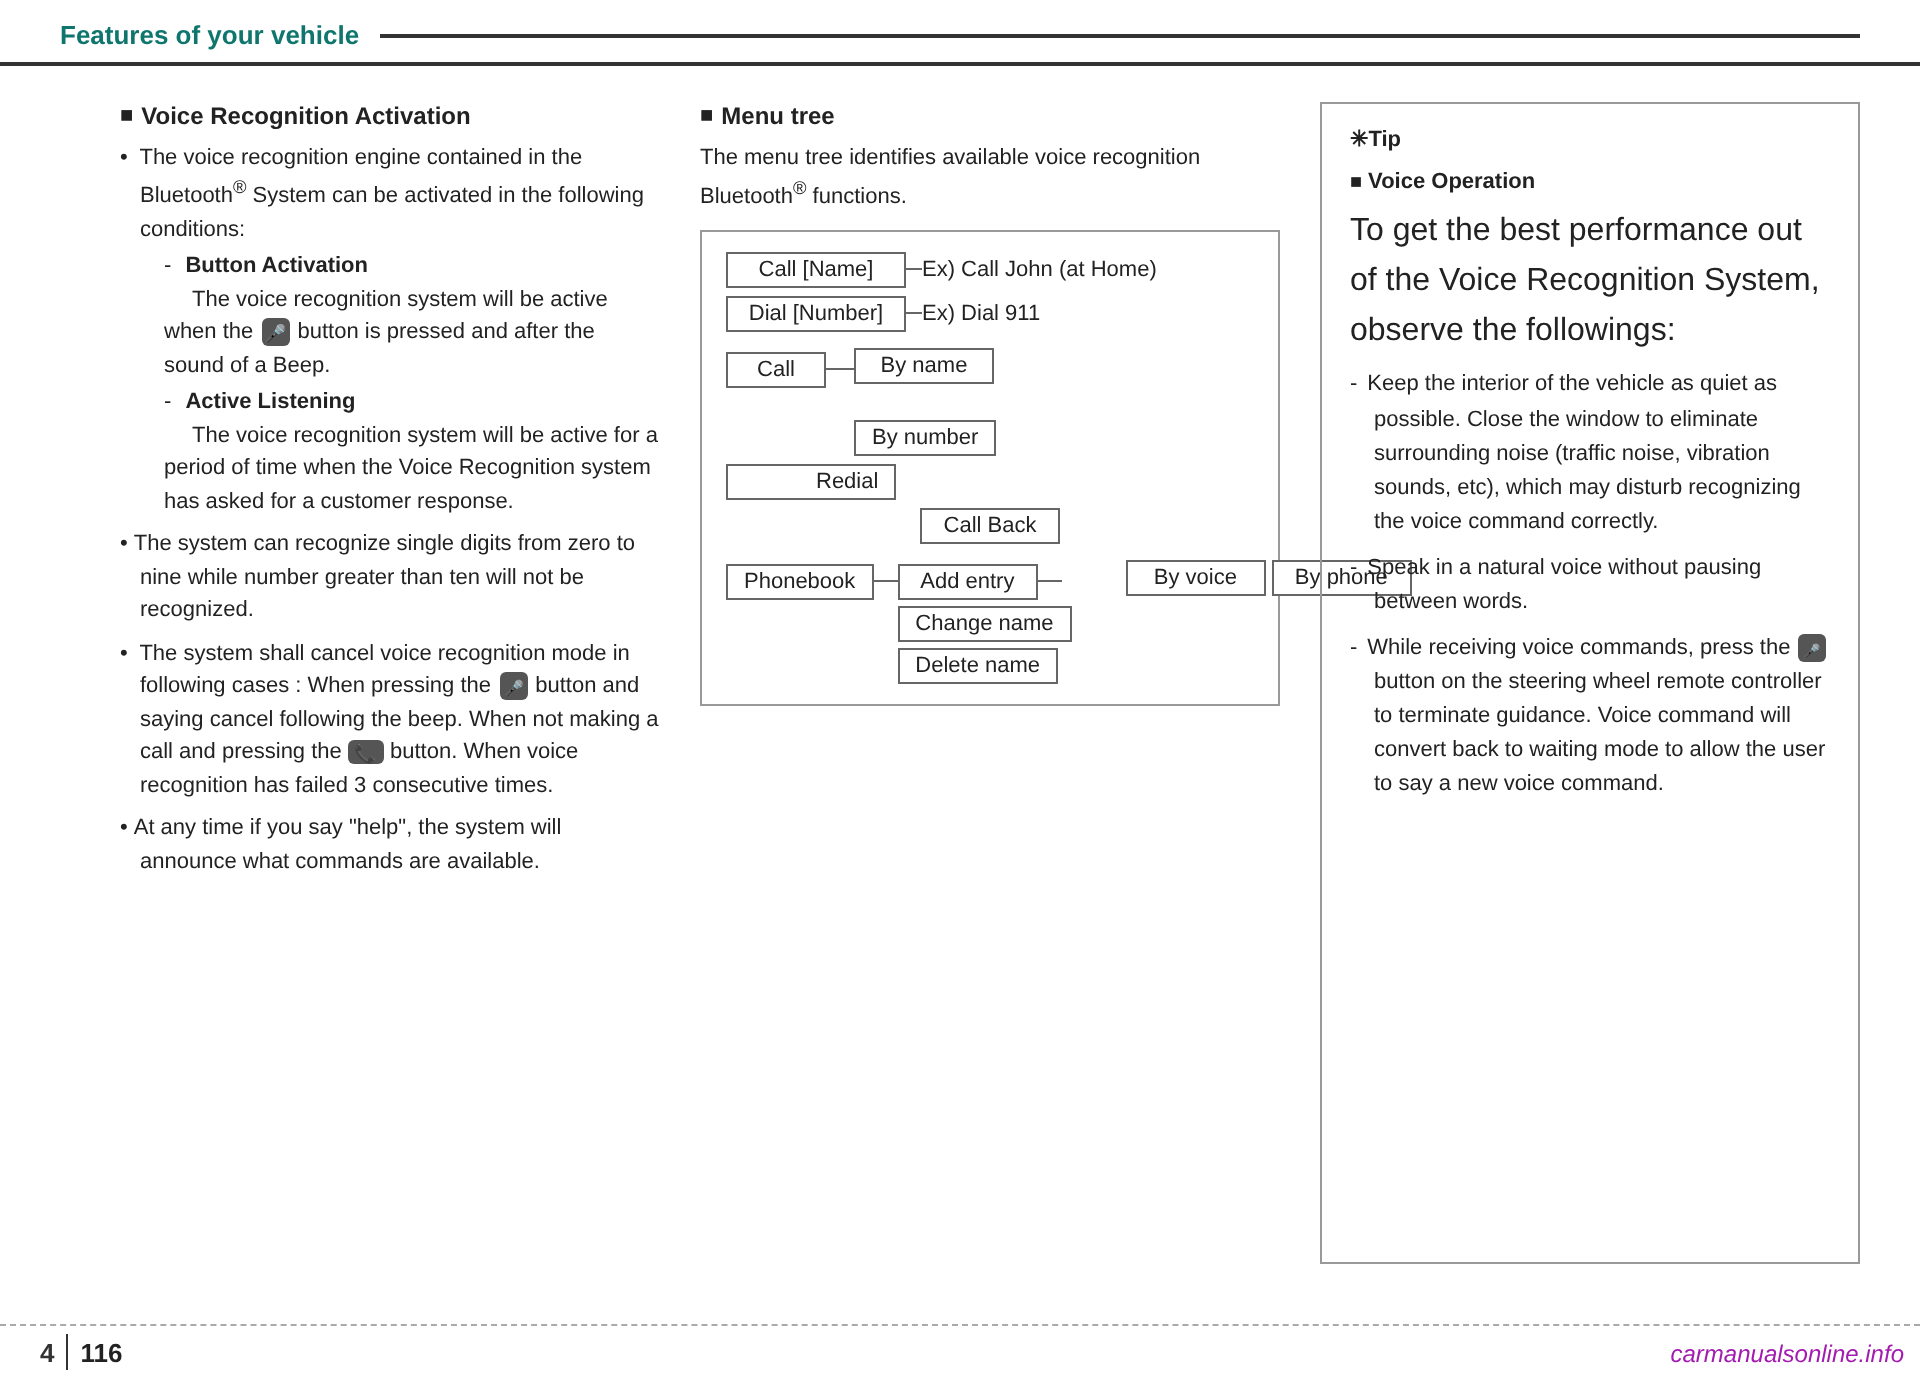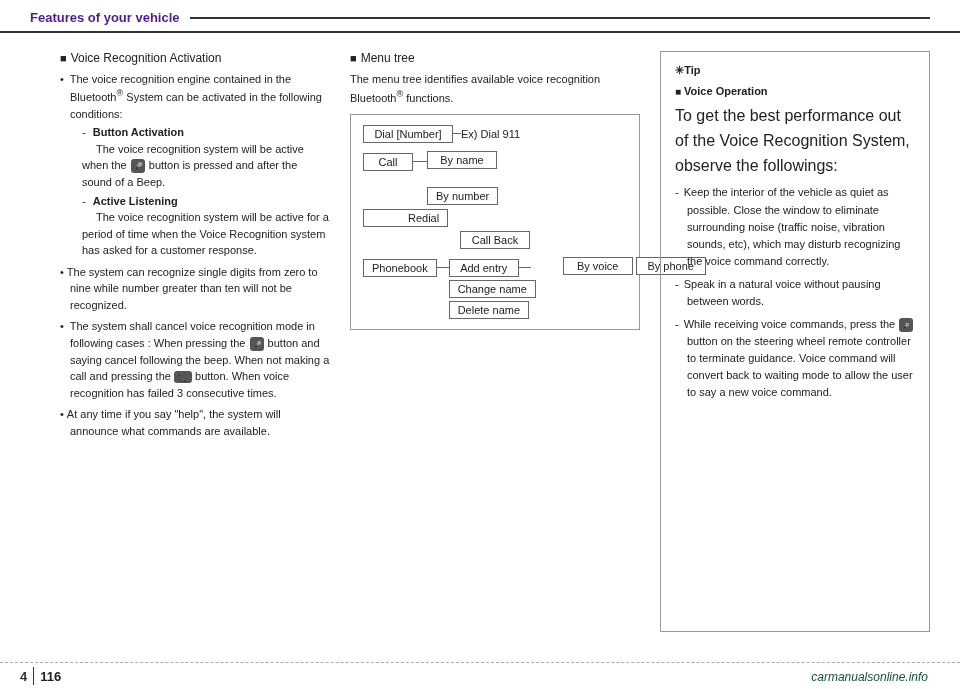--- a/index.html
+++ b/index.html
@@ -18,21 +18,21 @@
       display: flex;
       align-items: center;
       padding: 10px 30px 6px 30px;
       border-bottom: 2px solid #333;
       margin-bottom: 0;
     }
 
     .page-header-title {
       font-size: 13px;
       font-weight: bold;
-      color: #4c1d95;
+      color: #0f766e;
     }
 
     .page-header-line {
       flex: 1;
       height: 2px;
       background: #333;
       margin-left: 10px;
     }
 
     .content-area {
@@ -54,21 +54,21 @@
 
     .right-col {
       flex: 1;
       border: 1px solid #999;
       padding: 10px 14px;
       font-size: 11px;
       line-height: 1.55;
     }
 
     .section-title {
-      font-weight: normal;
+      font-weight: bold;
       font-size: 12px;
       margin-bottom: 6px;
       display: flex;
       align-items: center;
       gap: 4px;
     }
 
     .section-title::before {
       content: '■';
       font-size: 11px;
@@ -199,23 +199,23 @@
 
     .page-num-box .divider-line {
       width: 1px;
       height: 18px;
       background: #333;
     }
 
     .watermark {
       position: absolute;
       bottom: 5px;
-      right: 32px;
+      right: 8px;
       font-size: 12px;
-      color: #14532d;
+      color: #a21caf;
       font-style: italic;
     }
 
     .tree-item {
       display: flex;
       align-items: center;
       margin-bottom: 4px;
     }
 
     .node-box {
@@ -284,20 +284,25 @@
   </div>
 
   <div class="middle-col">
     <div class="section-title">Menu tree</div>
     <p style="font-size:11px;line-height:1.5;margin-bottom:8px;">
       The menu tree identifies available voice recognition Bluetooth<sup>®</sup> functions.
     </p>
 
     <div class="menu-tree-box">
 
+      <div class="tree-item">
+        <div class="node-box wide">Call [Name]</div>
+        <div style="width:8px;height:1px;background:#666;display:inline-block;"></div>
+        <span style="font-size:11px;">Ex) Call John (at Home)</span>
+      </div>
 
       <div class="tree-item" style="margin-bottom:8px;">
         <div class="node-box wide">Dial [Number]</div>
         <div style="width:8px;height:1px;background:#666;display:inline-block;"></div>
         <span style="font-size:11px;">Ex) Dial 911</span>
       </div>
 
       <div style="display:flex;align-items:flex-start;margin-bottom:4px;">
         <div style="display:flex;align-items:center;margin-top:2px;">
           <div class="node-box" style="min-width:50px;">Call</div>

